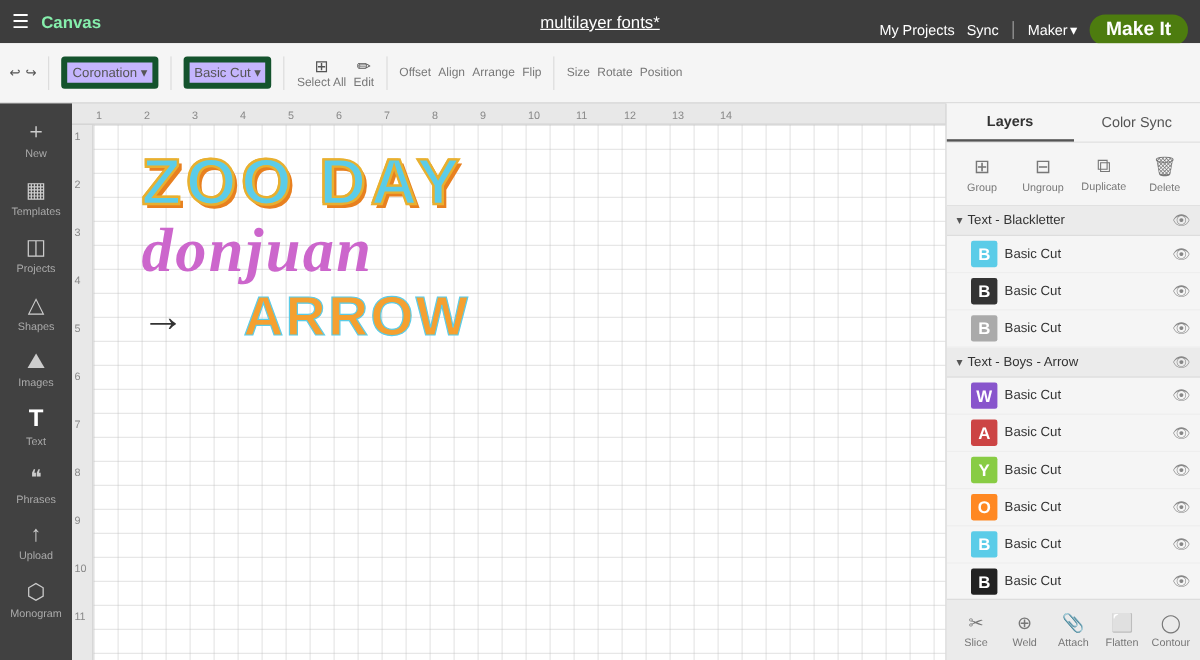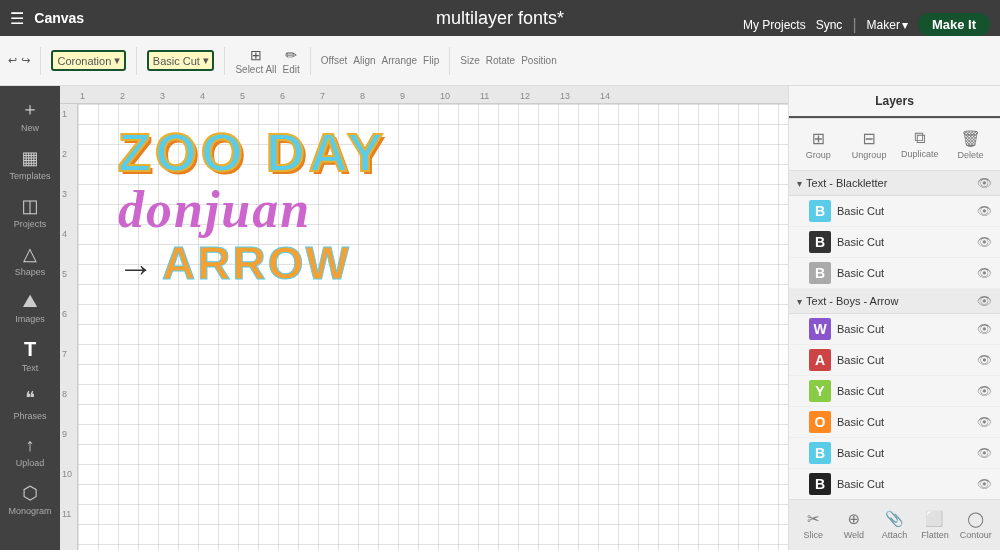--- a/index.html
+++ b/index.html
@@ -9,46 +9,46 @@
     .top-nav {
       height: 36px;
       background: #3d3d3d;
       display: flex;
       align-items: center;
       padding: 0 10px;
       gap: 10px;
       flex-shrink: 0;
     }
     .nav-hamburger { color: white; font-size: 16px; cursor: pointer; }
-    .nav-title { color: #ffffff; font-size: 14px; font-weight: bold; margin-right: auto; }
-    .nav-center { color: white; font-size: 18px; position: absolute; left: 50%; transform: translateX(-50%); }
+    .nav-title { color: #86efac; font-size: 14px; font-weight: bold; margin-right: auto; }
+    .nav-center { color: white; font-size: 14px; position: absolute; left: 50%; transform: translateX(-50%); text-decoration: underline; }
     .nav-right { display: flex; align-items: center; gap: 10px; margin-left: auto; margin-top: 13px; }
     .nav-btn { color: white; font-size: 12px; background: none; border: none; cursor: pointer; }
     .nav-save { color: white; font-size: 12px; background: none; border: none; cursor: pointer; }
     .nav-divider { color: #888; }
     .nav-maker { color: white; font-size: 12px; background: none; border: none; cursor: pointer; display: flex; align-items: center; gap: 2px; }
-    .nav-make-it { background: #14532d; color: white; border: none; border-radius: 15px; padding: 4px 14px; font-size: 13px; font-weight: bold; cursor: pointer; text-align: center; }
+    .nav-make-it { background: #4d7c0f; color: white; border: none; border-radius: 15px; padding: 4px 14px; font-size: 16px; font-weight: bold; cursor: pointer; text-align: center; }
 
     
     .toolbar {
       height: 50px;
       background: #f5f5f5;
       border-bottom: 1px solid #ddd;
       display: flex;
       align-items: center;
       padding: 0 8px;
       gap: 6px;
       flex-shrink: 0;
       font-size: 11px;
       color: #555;
     }
     .toolbar-group { display: flex; align-items: center; gap: 4px; }
     .toolbar-sep { width: 1px; height: 28px; background: #ddd; margin: 0 4px; }
     .toolbar-btn { background: none; border: none; cursor: pointer; color: #555; font-size: 11px; display: flex; flex-direction: column; align-items: center; gap: 1px; }
-    .toolbar-dropdown { display: flex; align-items: center; border: 2px solid #14532d; border-radius: 3px; background: #fef9c3; padding: 2px 4px; font-size: 11px; gap: 3px; cursor: pointer; }
+    .toolbar-dropdown { display: flex; align-items: center; border: 5px solid #14532d; border-radius: 3px; background: #c4b5fd; padding: 2px 4px; font-size: 11px; gap: 3px; cursor: pointer; }
     .toolbar-icon { font-size: 14px; }
     .toolbar-label { font-size: 10px; color: #777; }
 
     
     .main-area {
       display: flex;
       flex: 1;
       overflow: hidden;
     }
 
@@ -411,33 +411,34 @@
             font-weight: 900;
             font-family: Arial Black, sans-serif;
             letter-spacing: 2px;
             line-height: 1.05;
             padding-bottom: 2px;
             display: flex;
             align-items: center;
             gap: 6px;
           ">
             <span style="color: #333; font-size: 36px;">→</span>
-            <span style="color: #f5a030; -webkit-text-stroke: 1px #5bcce8;">ARROW</span>
+            <span style="color: #f5a030; margin-left: 41px; -webkit-text-stroke: 1px #5bcce8;">ARROW</span>
           </div>
 
         </div>
 
       </div>
     </div>
   </div>
 
   <div class="right-panel">
 
     <div class="panel-tabs">
       <button class="panel-tab active">Layers</button>
+      <button class="panel-tab">Color Sync</button>
     </div>
 
     <div class="panel-actions">
       <button class="panel-action-btn">
         <span class="icon">⊞</span>
         <span>Group</span>
       </button>
       <button class="panel-action-btn">
         <span class="icon">⊟</span>
         <span>Ungroup</span>

